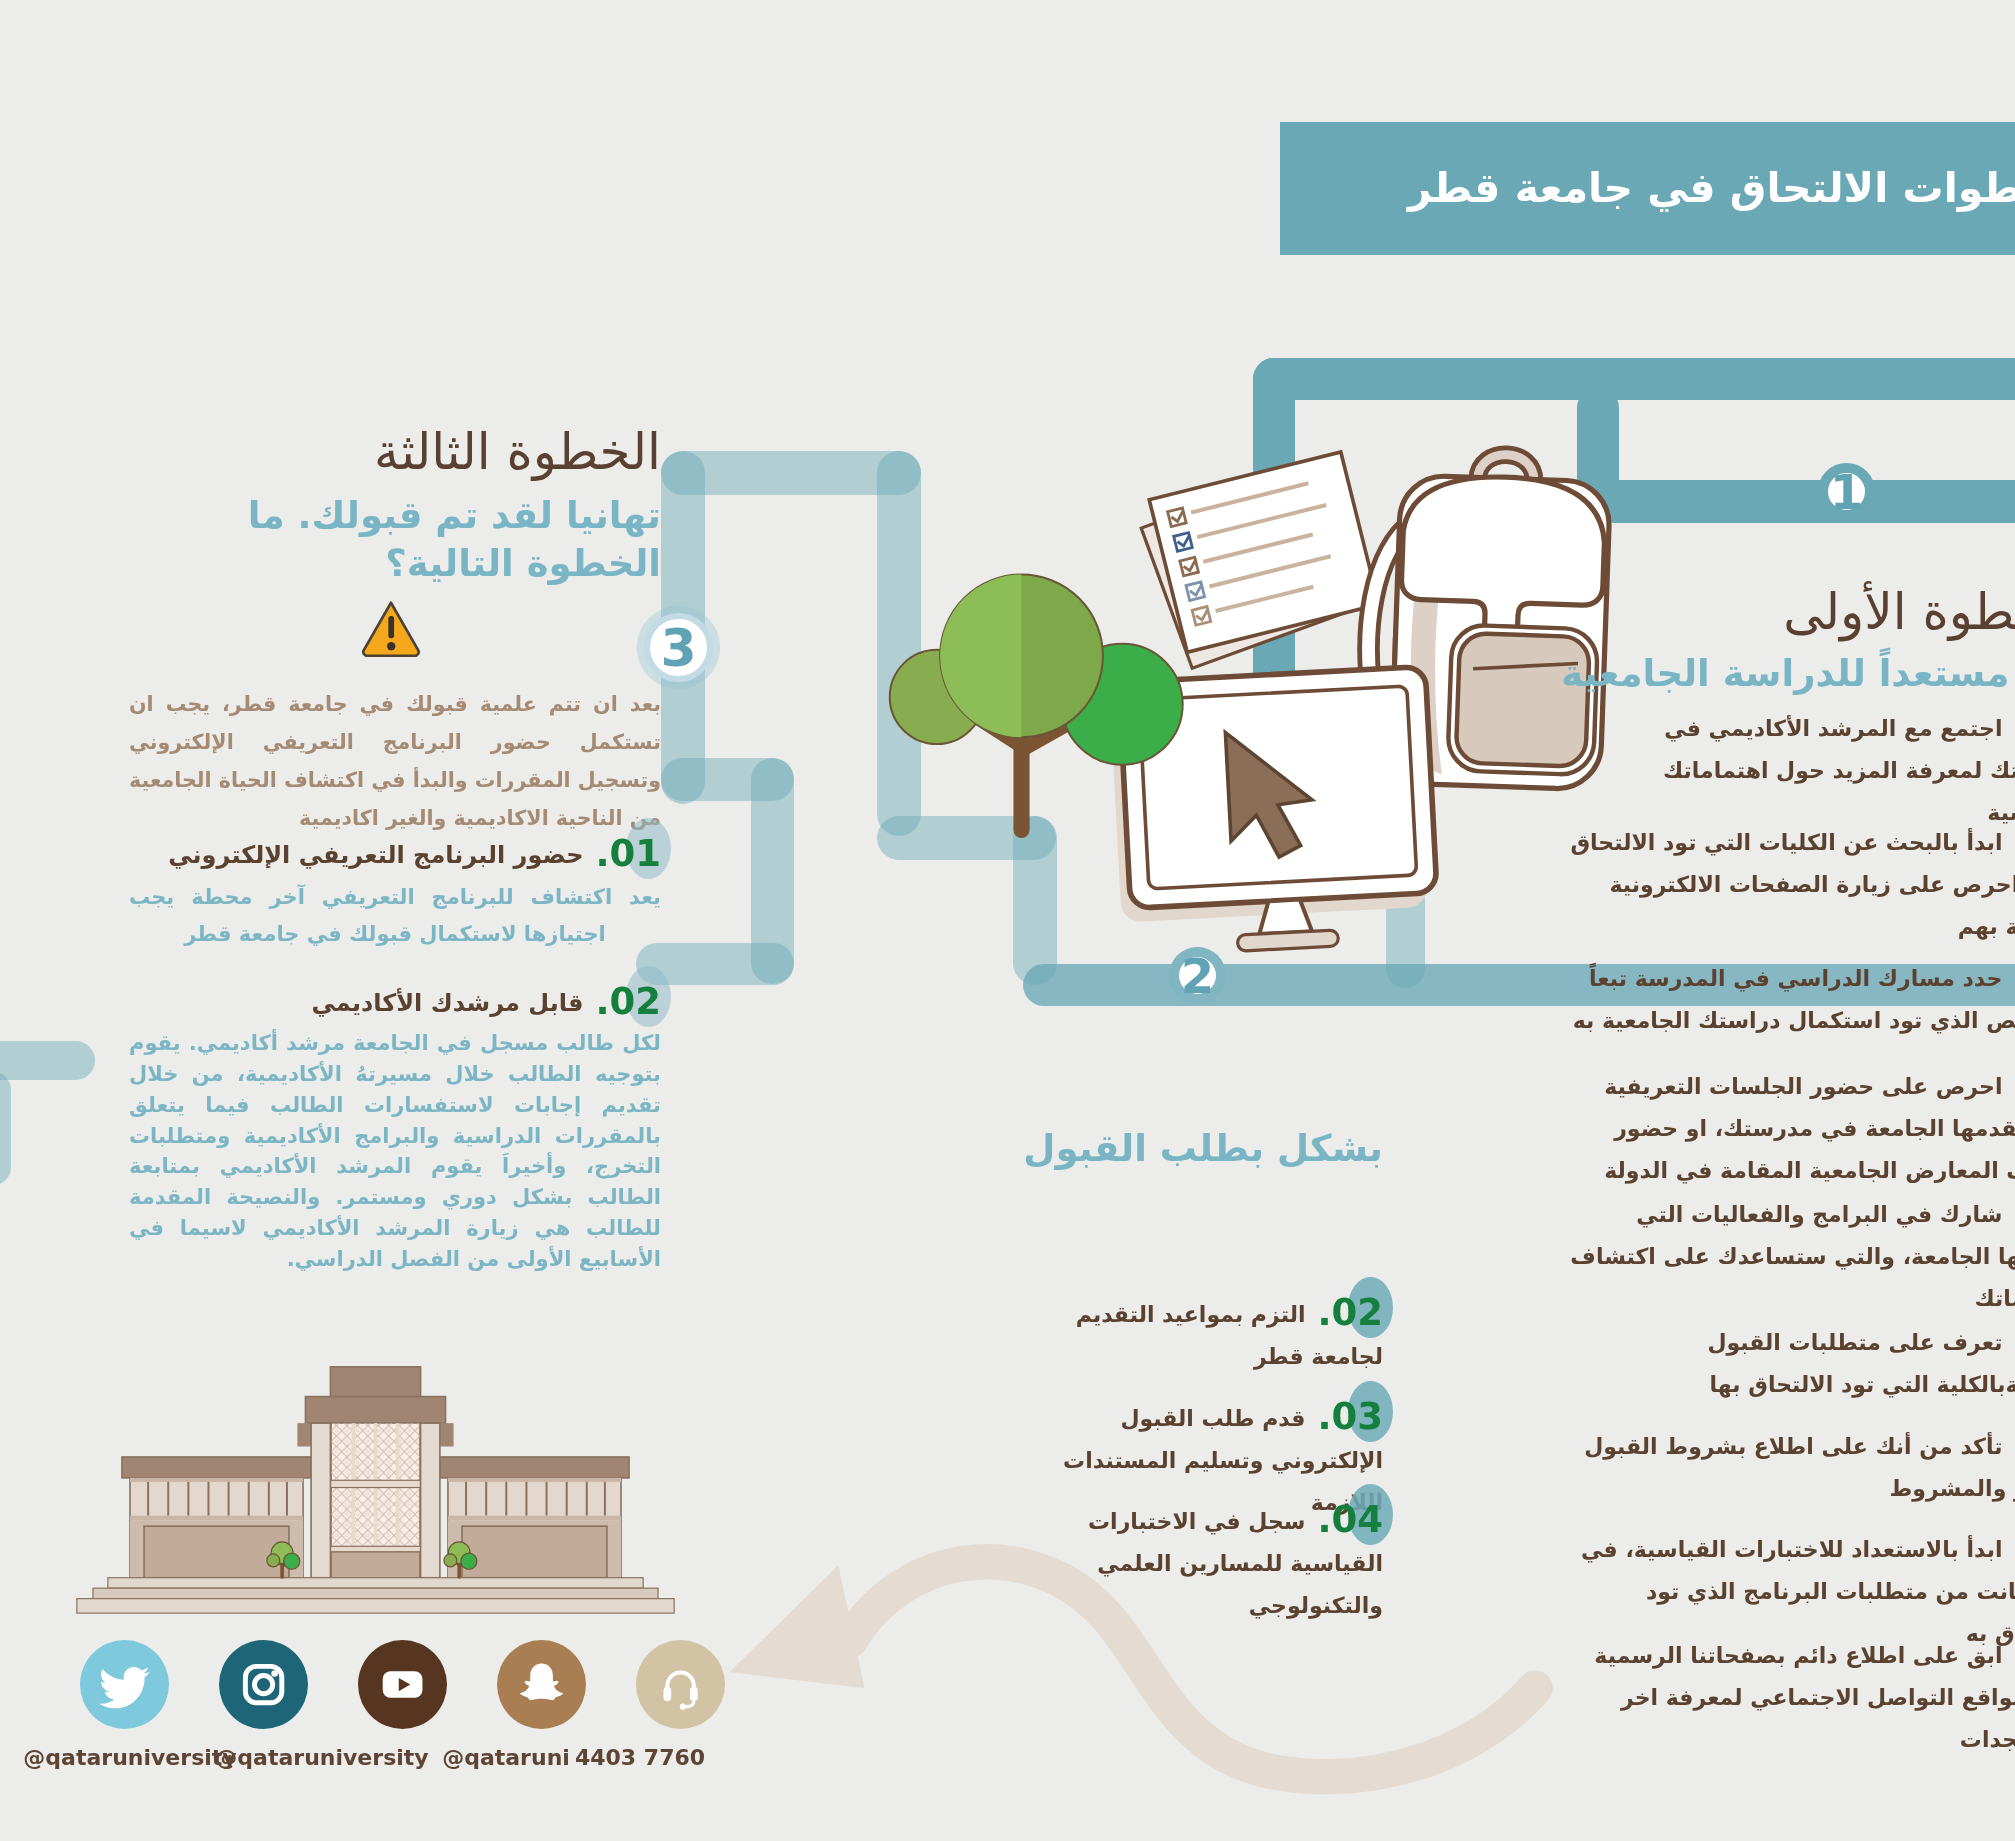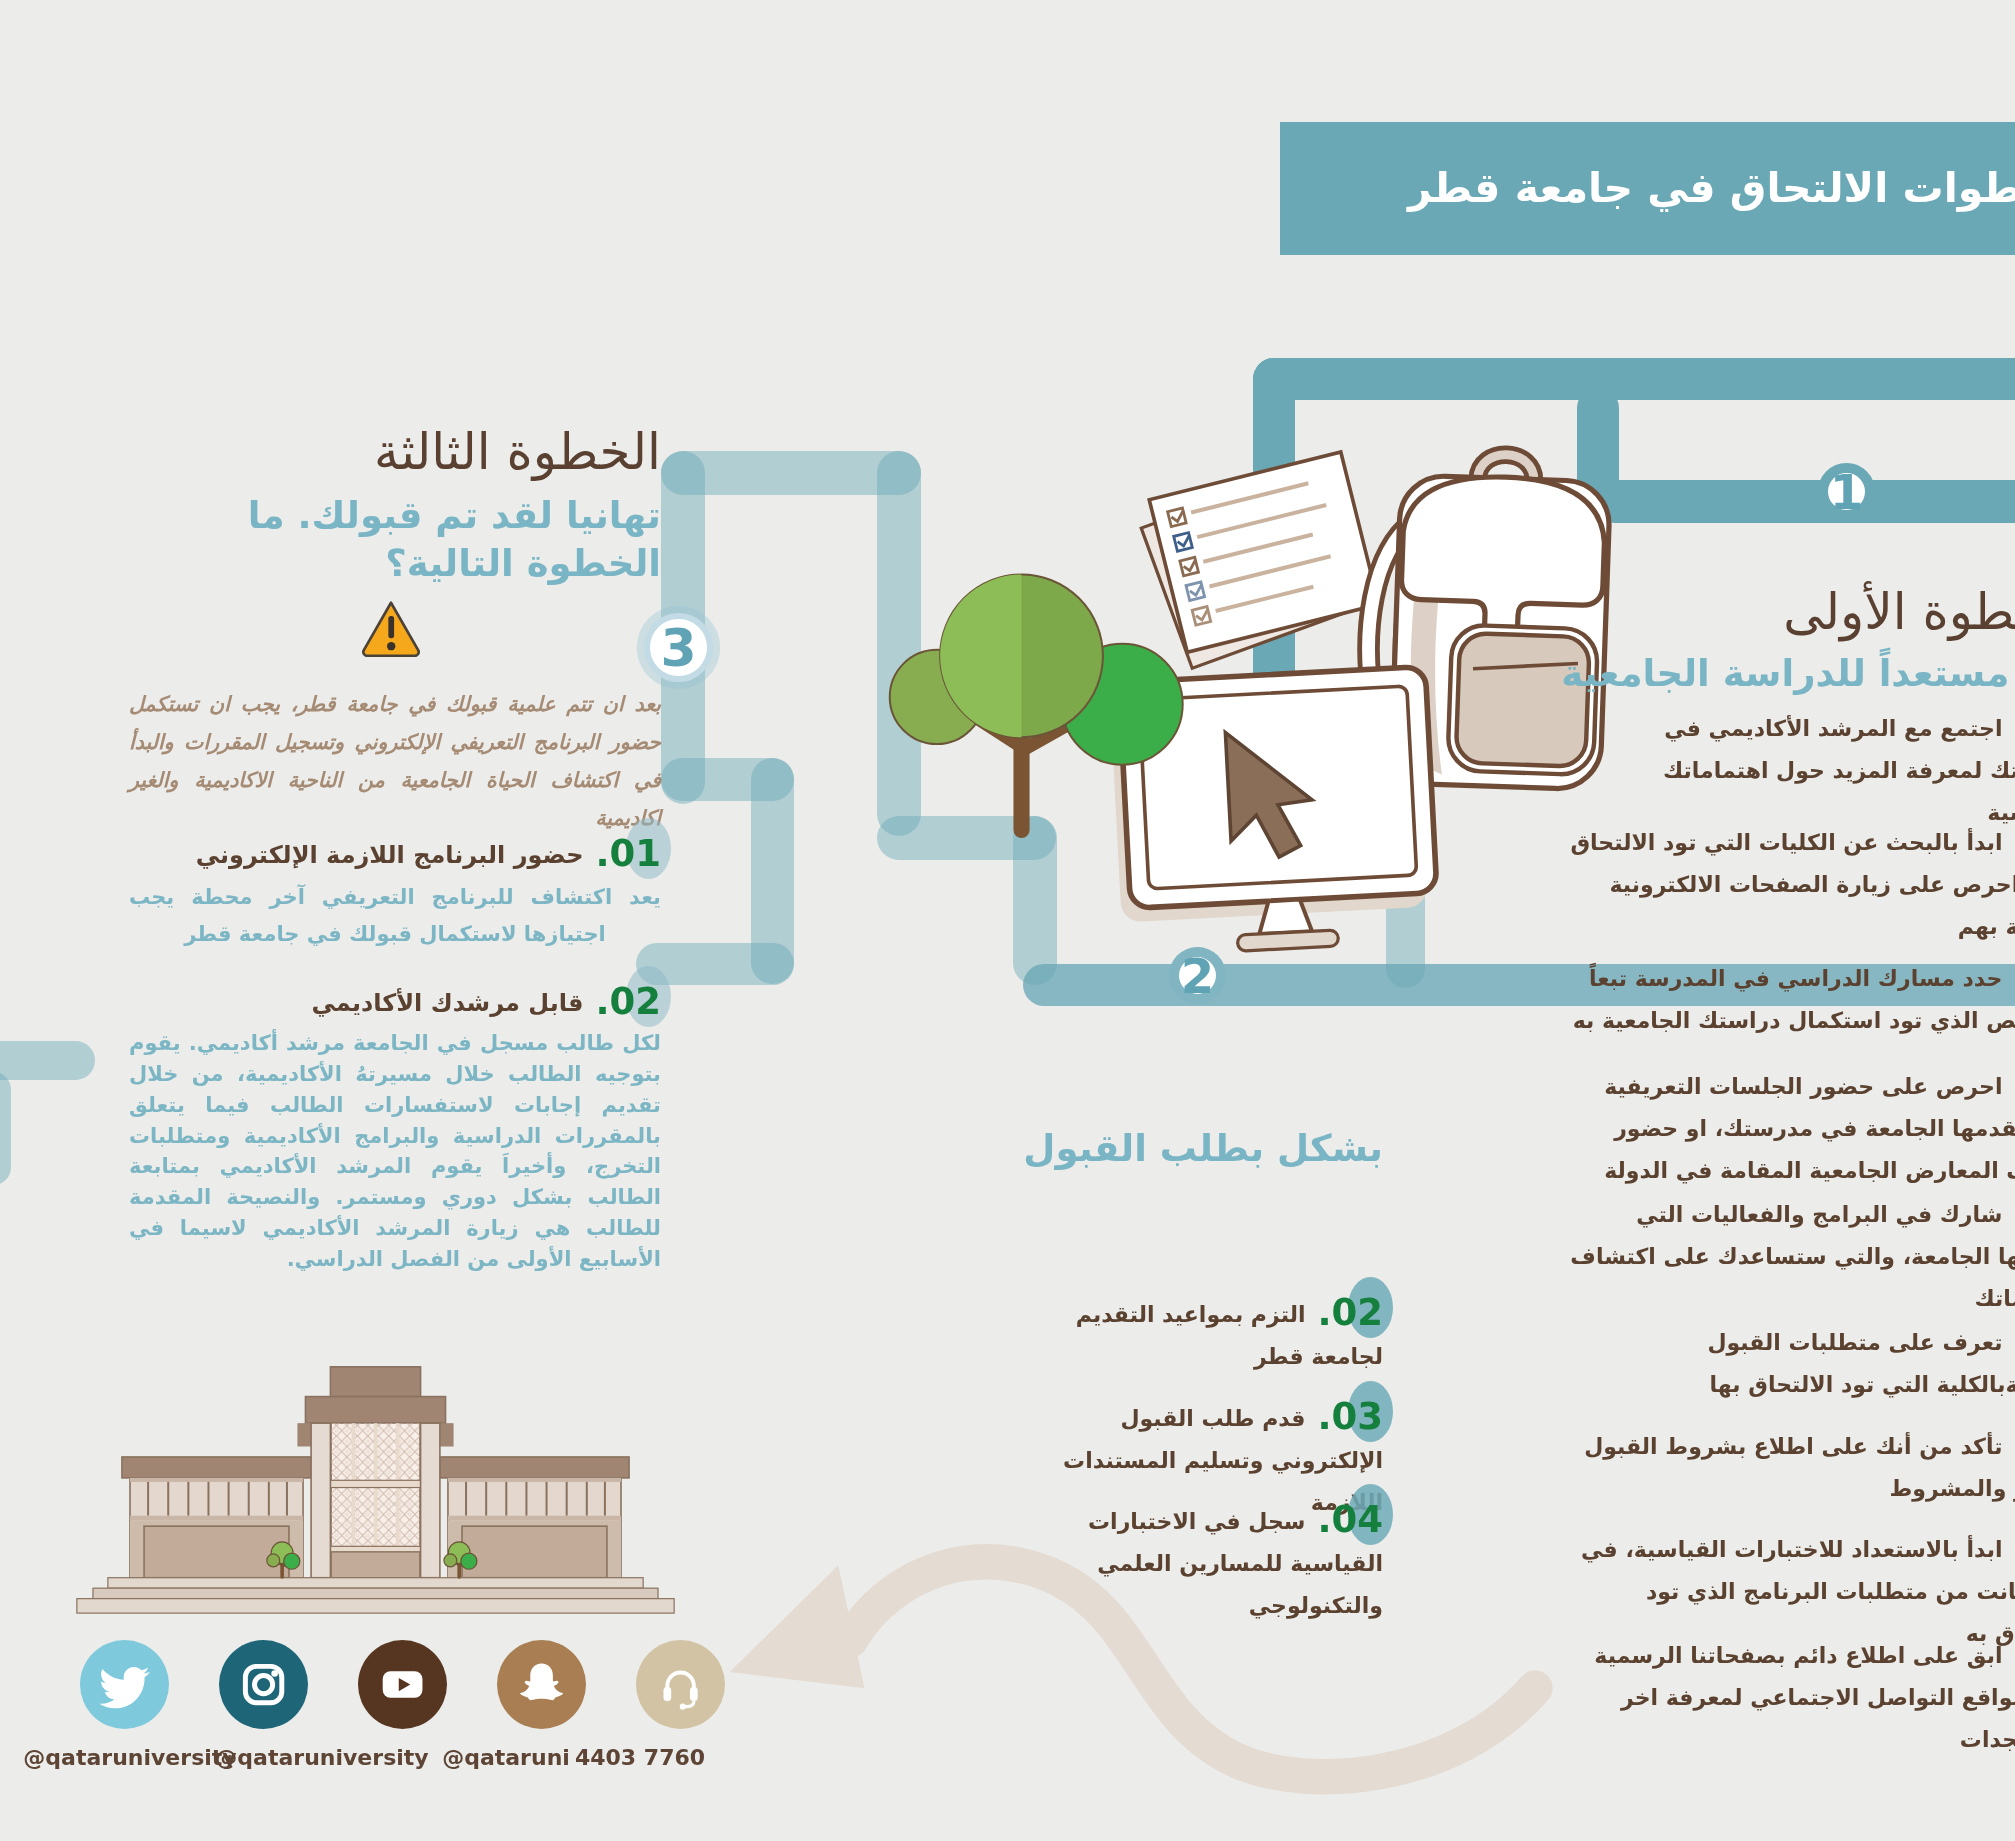--- a/index.html
+++ b/index.html
@@ -288,24 +288,24 @@
   <div class="item" style="right:815px;top:1398px;width:367px;">
     <span class="num">03.</span><span>قدم طلب القبول الإلكتروني وتسليم المستندات اللازمة</span>
   </div>
   <div class="item" style="right:815px;top:1501px;width:367px;">
     <span class="num">04.</span><span>سجل في الاختبارات القياسية للمسارين العلمي والتكنولوجي</span>
   </div>
 
   <div class="stepHead" style="left:129px;top:424px;width:532px;">الخطوة الثالثة</div>
   <div class="stepSub" style="left:129px;top:492px;width:532px;">تهانيا لقد تم قبولك. ما الخطوة التالية؟</div>
 
-  <div class="para taupe" style="left:129px;top:685px;width:532px;font-style:italic;">بعد ان تتم علمية قبولك في جامعة قطر، يجب ان تستكمل حضور البرنامج التعريفي الإلكتروني وتسجيل المقررات والبدأ في اكتشاف الحياة الجامعية من الناحية الاكاديمية والغير اكاديمية</div>
+  <div class="para taupe" style="left:129px;top:685px;width:532px;">بعد ان تتم علمية قبولك في جامعة قطر، يجب ان تستكمل حضور البرنامج التعريفي الإلكتروني وتسجيل المقررات والبدأ في اكتشاف الحياة الجامعية من الناحية الاكاديمية والغير اكاديمية</div>
 
   <div class="item s3" style="left:129px;top:833px;width:532px;">
-    <span class="num">01.</span><span class="s3title">حضور البرنامج اللازمة الإلكتروني</span>
+    <span class="num">01.</span><span class="s3title">حضور البرنامج التعريفي الإلكتروني</span>
   </div>
   <div class="para tealtx centerlast" style="left:129px;top:879px;width:532px;">يعد اكتشاف للبرنامج التعريفي آخر محطة يجب اجتيازها لاستكمال قبولك في جامعة قطر</div>
 
   <div class="item s3" style="left:129px;top:981px;width:532px;">
     <span class="num">02.</span><span class="s3title">قابل مرشدك الأكاديمي</span>
   </div>
   <div class="para tealtx l9" style="left:129px;top:1028px;width:532px;">لكل طالب مسجل في الجامعة مرشد أكاديمي. يقوم بتوجيه الطالب خلال مسيرتهُ الأكاديمية، من خلال تقديم إجابات لاستفسارات الطالب فيما يتعلق بالمقررات الدراسية والبرامج الأكاديمية ومتطلبات التخرج، وأخيراَ يقوم المرشد الأكاديمي بمتابعة الطالب بشكل دوري ومستمر. والنصيحة المقدمة للطالب هي زيارة المرشد الأكاديمي لاسيما في الأسابيع الأولى من الفصل الدراسي.</div>
 
   <div class="soc" style="left:80px;background:#7ecadc;">
     <svg viewBox="0 0 100 100">

